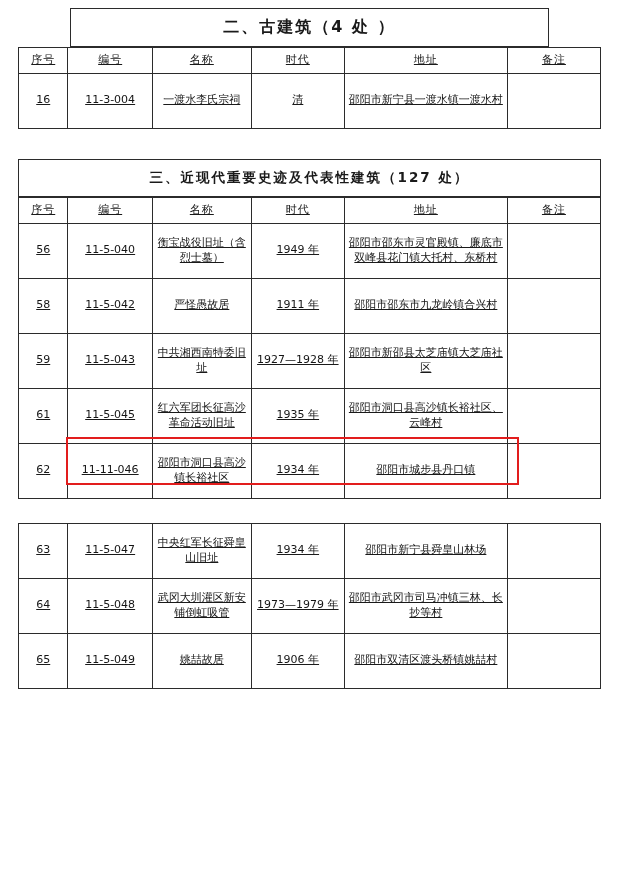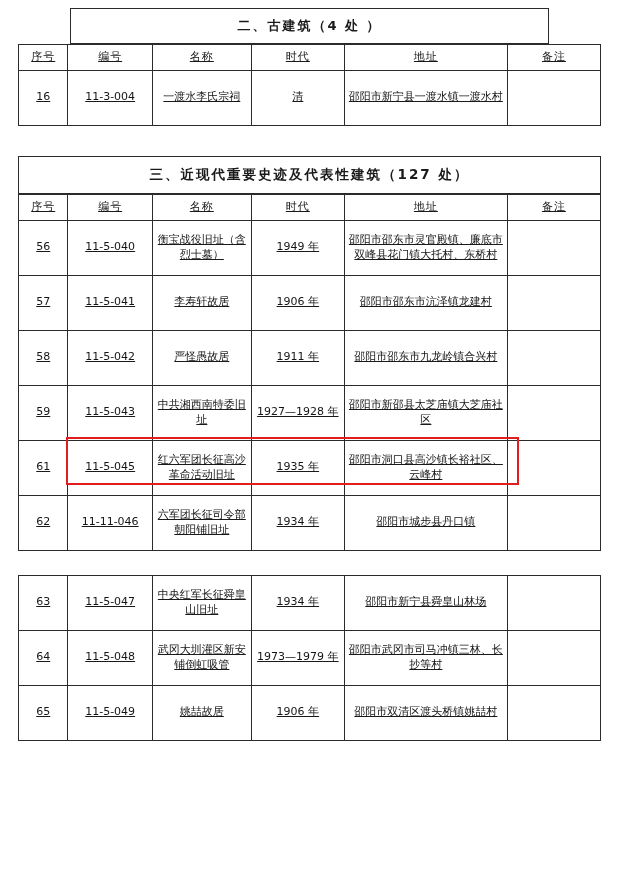--- a/index.html
+++ b/index.html
@@ -84,21 +84,21 @@
   .banner-left-pad {
     width: 9%;
   }
   .banner-right-pad {
     width: 9%;
   }
   .banner-box {
     flex: 1;
     border: 1px solid #2b2b2b;
     text-align: center;
-    font-size: 13px;
+    font-size: 16px;
     font-weight: bold;
     padding: 8px 4px;
     letter-spacing: 2px;
   }
   .banner-box-wide {
     width: 100%;
     border: 1px solid #2b2b2b;
     text-align: center;
     font-size: 13.5px;
     font-weight: bold;
@@ -174,28 +174,20 @@
       </tr>
       <tr>
         <td class="cell-tall">56</td>
         <td>11-5-040</td>
         <td>衡宝战役旧址（含烈士墓）</td>
         <td>1949 年</td>
         <td class="addr">邵阳市邵东市灵官殿镇、廉底市双峰县花门镇大托村、东桥村</td>
         <td></td>
       </tr>
       <tr>
-        <td class="cell-tall">57</td>
-        <td>11-5-041</td>
-        <td>李寿轩故居</td>
-        <td>1906 年</td>
-        <td class="addr">邵阳市邵东市沆泽镇龙建村</td>
-        <td></td>
-      </tr>
-      <tr>
         <td class="cell-tall">58</td>
         <td>11-5-042</td>
         <td>严怪愚故居</td>
         <td>1911 年</td>
         <td class="addr">邵阳市邵东市九龙岭镇合兴村</td>
         <td></td>
       </tr>
       <tr>
         <td class="cell-tall">59</td>
         <td>11-5-043</td>
@@ -208,21 +200,21 @@
         <td class="cell-tall">61</td>
         <td>11-5-045</td>
         <td>红六军团长征高沙革命活动旧址</td>
         <td>1935 年</td>
         <td class="addr">邵阳市洞口县高沙镇长裕社区、云峰村</td>
         <td></td>
       </tr>
       <tr>
         <td class="cell-tall">62</td>
         <td>11-11-046</td>
-        <td>六军团长征司令部朝阳铺旧址</td>
+        <td>邵阳市洞口县高沙镇长裕社区</td>
         <td>1934 年</td>
         <td class="addr">邵阳市城步县丹口镇</td>
         <td></td>
       </tr>
     </tbody>
       </table>
   </div>
 
   <div class="gap-sm"></div>
 

